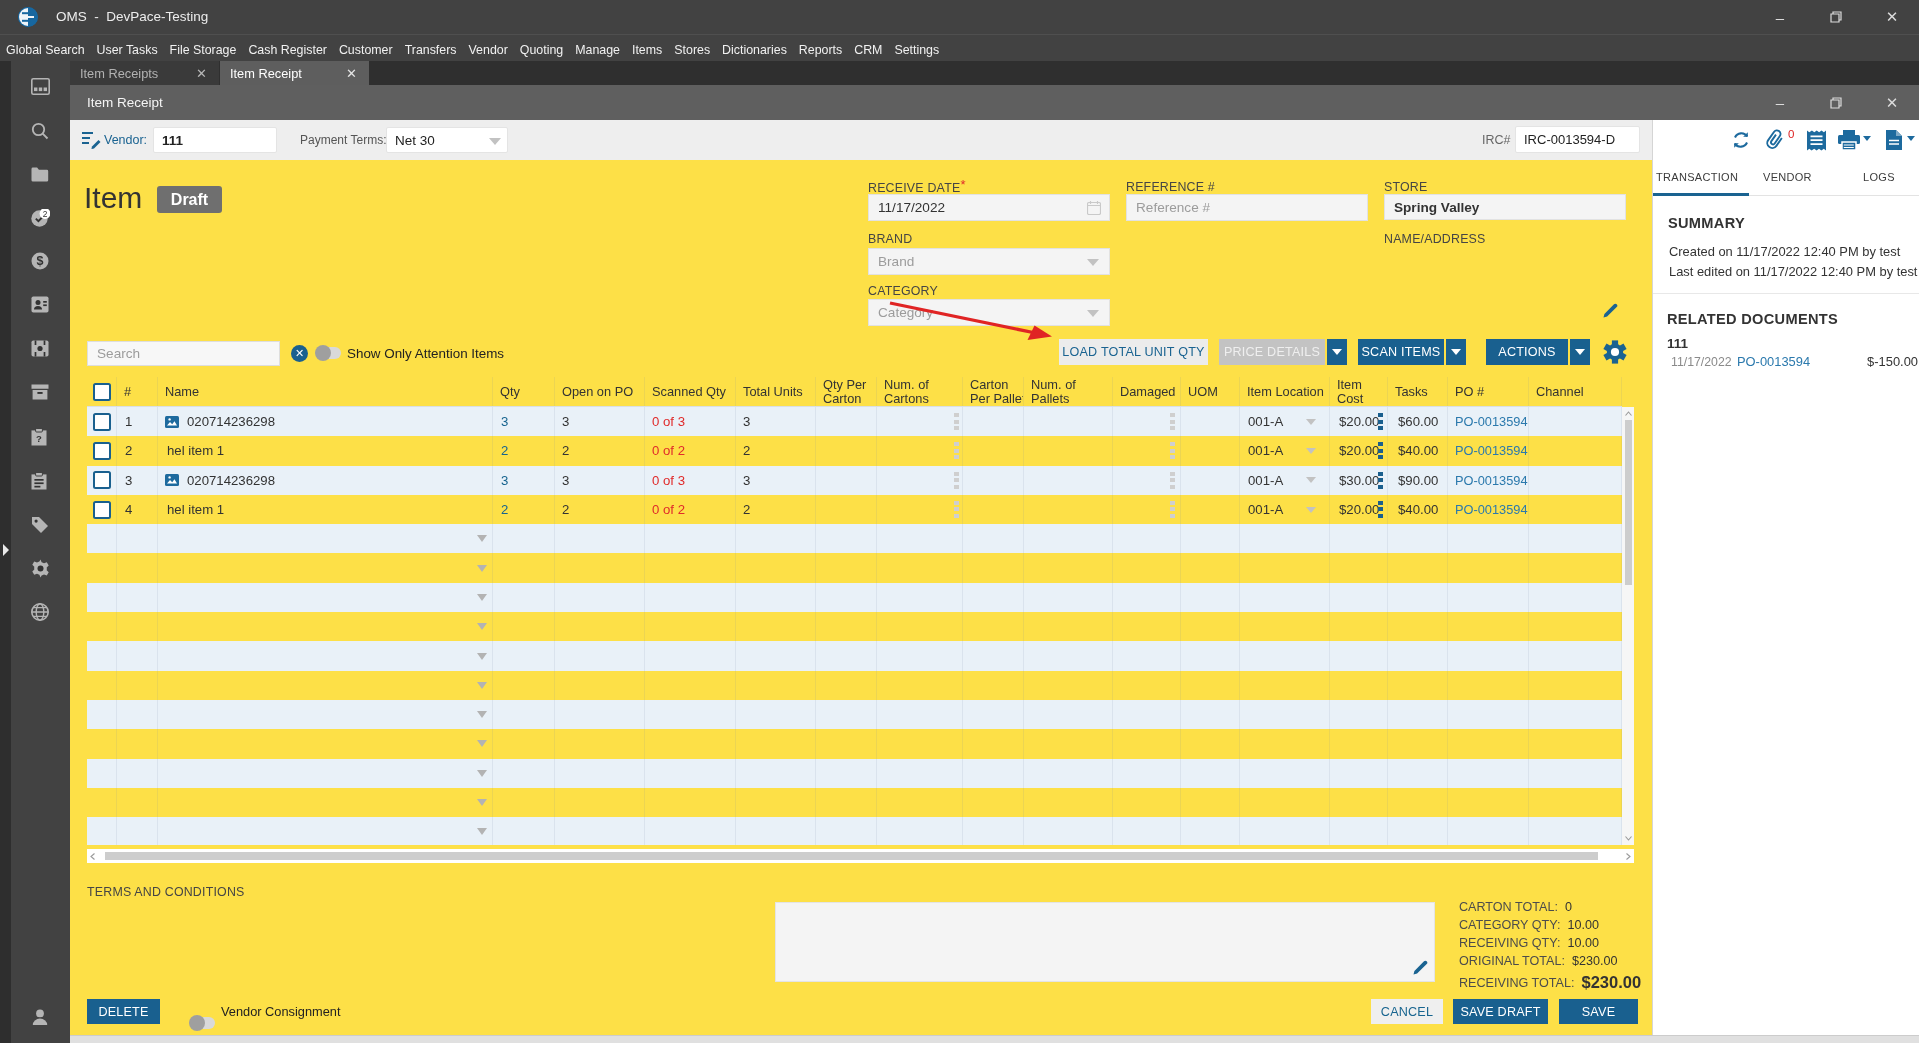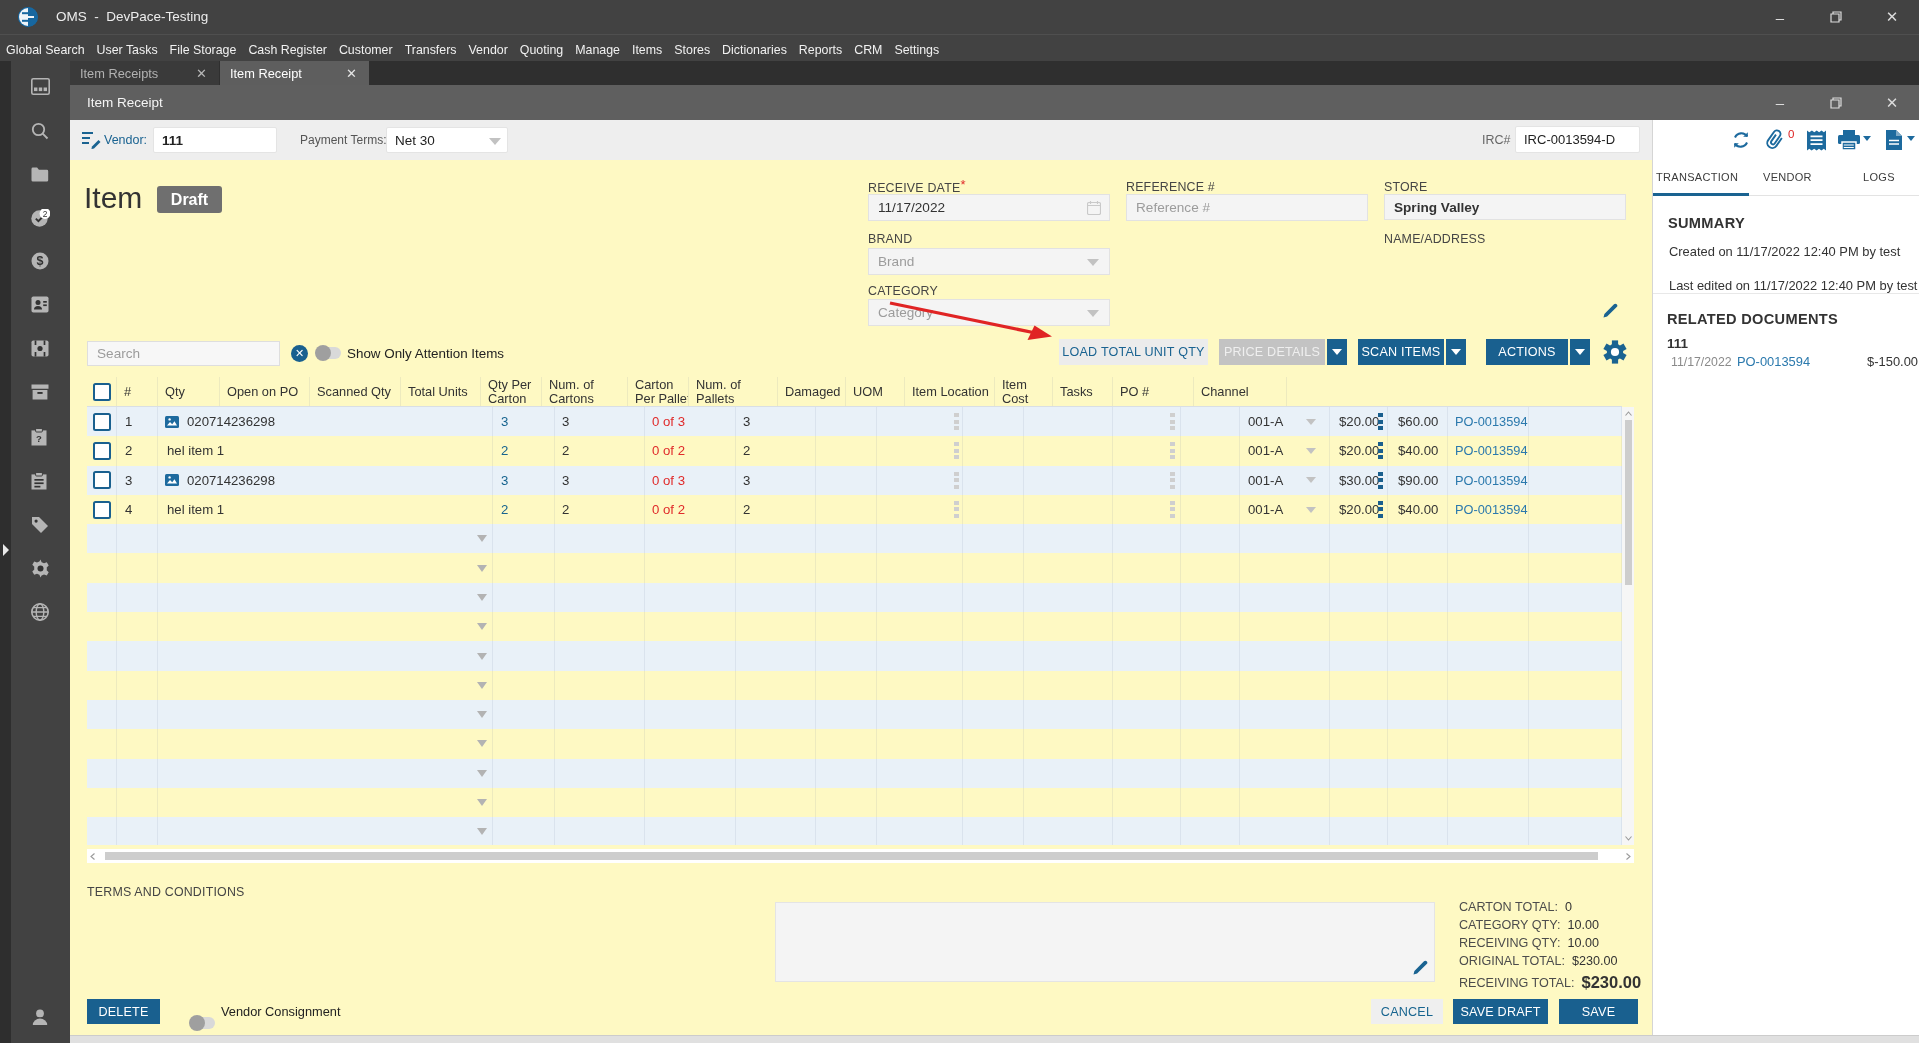--- a/index.html
+++ b/index.html
@@ -26,21 +26,21 @@
 #sidebar svg { position:absolute; left:20px; }
 
 #wtitle { left:70px; top:85px; width:1849px; height:35px; background:#5f5f5f; }
 #wtitle .wt { left:17px; top:10px; font-size:13.5px; color:#f5f5f5; }
 #toolbar { left:70px; top:120px; width:1582px; height:40px; background:#eeeeee; }
 #toolbar2 { left:1652px; top:120px; width:267px; height:40px; background:#fff;
   border-left:1px solid #d5d5d5; }
 .tlabel { font-size:12.5px; color:#555; }
 .tinput { background:#fff; border:1px solid #e4e4e4; border-radius:2px; font-size:13.5px; color:#222;
   display:flex; align-items:center; padding-left:8px; }
-#content { left:70px; top:160px; width:1582px; height:875px; background:#fef9c3; }
+#content { left:70px; top:160px; width:1582px; height:875px; background:#fde047; }
 #rpanel { left:1652px; top:160px; width:267px; height:875px; background:#fff;
   border-left:1px solid #d5d5d5; }
 #bstrip { left:70px; top:1035px; width:1849px; height:8px; background:#e0e0e0;
   border-top:1px solid #cccccc; }
 
 h1 { font-size:30px; font-weight:400; color:#333; line-height:30px; letter-spacing:0; }
 .badge { background:#6f6f6f; color:#fff; border-radius:3px; font-size:16px; font-weight:bold;
   display:flex; align-items:center; justify-content:center; }
 .flabel { font-size:12.4px; color:#454545; letter-spacing:0.2px; }
 .finput { background:#f4f4f4; border:1px solid #e2e2e2; font-size:13.6px; color:#333;
@@ -340,20 +340,21 @@
         </g>
         <circle r="4.1" fill="#fff"></circle>
       </svg>
 
 <div id="grid" class="abs">
 <div class="hrow">
 <div class="hcell" style="width:30px;justify-content:center">
             <span class="cb"></span>
           </div>
 <div class="hcell" style="width:41px;padding-left:7px">#</div>
+<div class="hcell" style="width:335px;padding-left:7px">Name</div>
 <div class="hcell" style="width:62px;padding-left:7px">Qty</div>
 <div class="hcell" style="width:90px;padding-left:7px">Open on PO</div>
 <div class="hcell" style="width:91px;padding-left:7px">Scanned Qty</div>
 <div class="hcell" style="width:80px;padding-left:7px">Total Units</div>
 <div class="hcell" style="width:61px;padding-left:7px">Qty Per<br>Carton</div>
 <div class="hcell" style="width:86px;padding-left:7px">Num. of<br>Cartons</div>
 <div class="hcell" style="width:61px;padding-left:7px">Carton<br>Per Pallet</div>
 <div class="hcell" style="width:89px;padding-left:7px">Num. of<br>Pallets</div>
 <div class="hcell" style="width:68px;padding-left:7px">Damaged</div>
 <div class="hcell" style="width:59px;padding-left:7px">UOM</div>
@@ -847,21 +848,21 @@
 
 <div id="rpanel" class="abs">
   <div class="abs" style="left:0;top:0;width:267px;height:36px;border-bottom:1px solid #e3e3e3"></div>
   <div class="abs rtab" style="left:3px;top:11px">TRANSACTION</div>
   <div class="abs rtab" style="left:110px;top:11px">VENDOR</div>
   <div class="abs rtab" style="left:210px;top:11px">LOGS</div>
   <div class="abs" style="left:0;top:33px;width:96px;height:3px;background:#1a6391"></div>
 
   <div class="abs rhead" style="left:15px;top:55px">SUMMARY</div>
   <div class="abs rtext" style="left:16px;top:84px">Created on 11/17/2022 12:40 PM by test</div>
-  <div class="abs rtext" style="left:16px;top:118px">Last edited on 11/17/2022 12:40 PM by test</div>
+  <div class="abs rtext" style="left:16px;top:104px">Last edited on 11/17/2022 12:40 PM by test</div>
   <div class="abs" style="left:0;top:133px;width:267px;height:1px;background:#e8e8e8"></div>
   <div class="abs rhead" style="left:14px;top:151px">RELATED DOCUMENTS</div>
   <div class="abs" style="left:14px;top:176px;font-size:13.5px;font-weight:bold;color:#333">111</div>
   <div class="abs" style="left:18px;top:195px;color:#8a8a8a;font-size:12.3px">11/17/2022</div>
   <div class="abs rtext" style="left:84px;top:194px;color:#2b79ad">PO-0013594</div>
   <div class="abs rtext" style="left:170px;top:194px;width:95px;text-align:right">$-150.00</div>
 </div>
 
 <div id="bstrip" class="abs"></div>
 </div>

